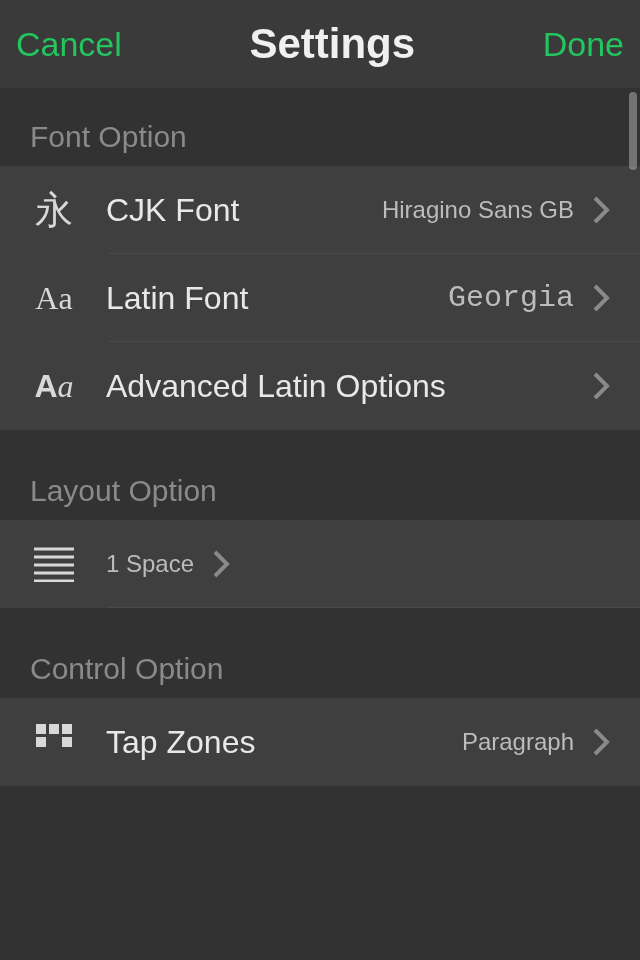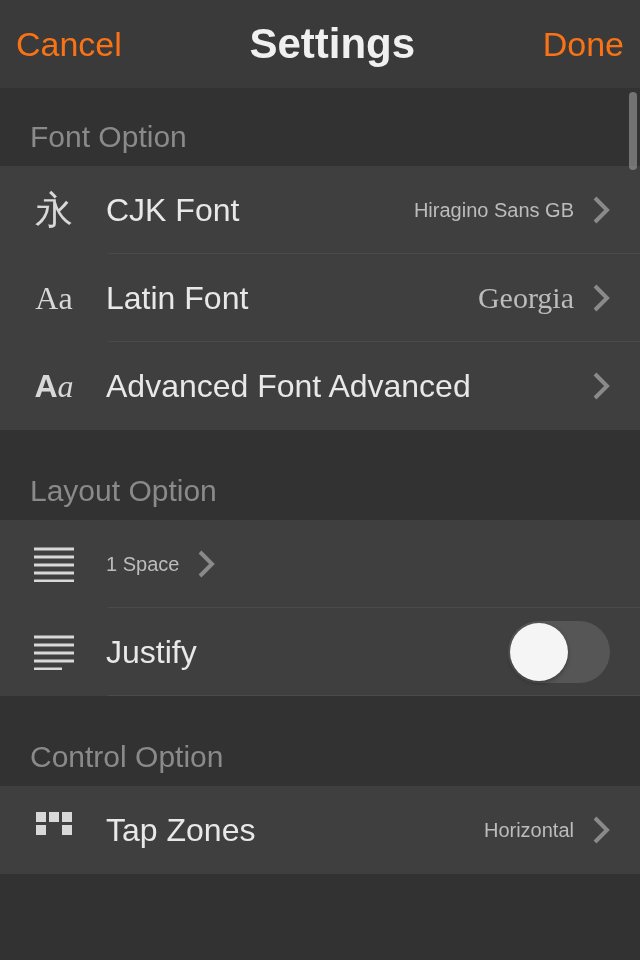--- a/index.html
+++ b/index.html
@@ -20,21 +20,21 @@
       height: 88px;
       display: flex;
       align-items: center;
       justify-content: space-between;
       padding: 0 16px;
       background: #3a3a3a;
     }
     .header-btn {
       font-size: 34px;
       font-weight: 300;
-      color: #f97316;
+      color: #22c55e;
       background: none;
       border: none;
       cursor: pointer;
     }
     .header-title {
       font-size: 42px;
       font-weight: 600;
       color: #f0f0f0;
     }
     .content {
@@ -70,27 +70,27 @@
       color: #d8d8d8;
       flex-shrink: 0;
     }
     .row-label {
       font-size: 32px;
       font-weight: 300;
       color: #e8e8e8;
       flex: 1;
     }
     .row-value {
-      font-size: 20px;
+      font-size: 24px;
       font-weight: 300;
       color: #bcbcbc;
       margin-right: 18px;
     }
     .row-value.georgia {
-      font-family: Liberation Serif, serif;
+      font-family: Liberation Mono, monospace;
       font-size: 30px;
     }
     .chevron {
       width: 18px;
       height: 30px;
       flex-shrink: 0;
     }
     .row-separator {
       position: absolute;
       bottom: 0;
@@ -181,21 +181,21 @@
     <svg class="chevron" viewBox="0 0 18 30">
         <polyline points="3,3 15,15 3,27" fill="none" stroke="#8a8a8a" stroke-width="4"></polyline>
       </svg>
     <div class="row-separator"></div>
   </div>
 
   <div class="row">
     <div class="row-icon">
         <span class="aa-bold-glyph"><b>A</b><span class="italic">a</span></span>
       </div>
-    <div class="row-label">Advanced Font Advanced</div>
+    <div class="row-label">Advanced Latin Options</div>
     <svg class="chevron" viewBox="0 0 18 30">
         <polyline points="3,3 15,15 3,27" fill="none" stroke="#8a8a8a" stroke-width="4"></polyline>
       </svg>
   </div>
 
   <div class="section-header" style="height:90px">Layout Option</div>
 
   <div class="row">
     <div class="row-icon lines-icon">
       <svg width="40" height="36" viewBox="0 0 40 36">
@@ -206,52 +206,36 @@
         <line x1="0" y1="35" x2="40" y2="35" stroke="#d8d8d8" stroke-width="3"></line>
       </svg>
     </div>
     <div class="row-value">1 Space</div>
     <svg class="chevron" viewBox="0 0 18 30">
         <polyline points="3,3 15,15 3,27" fill="none" stroke="#8a8a8a" stroke-width="4"></polyline>
       </svg>
     <div class="row-separator"></div>
   </div>
 
-  <div class="row">
-    <div class="row-icon justify-icon">
-      <svg width="40" height="36" viewBox="0 0 40 36">
-        <line x1="0" y1="3" x2="40" y2="3" stroke="#d8d8d8" stroke-width="3"></line>
-        <line x1="0" y1="11" x2="40" y2="11" stroke="#d8d8d8" stroke-width="3"></line>
-        <line x1="0" y1="19" x2="40" y2="19" stroke="#d8d8d8" stroke-width="3"></line>
-        <line x1="0" y1="27" x2="40" y2="27" stroke="#d8d8d8" stroke-width="3"></line>
-        <line x1="0" y1="35" x2="28" y2="35" stroke="#d8d8d8" stroke-width="3"></line>
-      </svg>
-    </div>
-    <div class="row-label">Justify</div>
-    <div class="toggle">
-      <div class="toggle-knob"></div>
-    </div>
-    <div class="row-separator"></div>
-  </div>
 
 
   <div class="section-header" style="height:90px">Control Option</div>
 
   <div class="row">
     <div class="row-icon grid-icon">
       <svg width="36" height="36" viewBox="0 0 36 36">
         <rect x="0" y="0" width="10" height="10" fill="#d8d8d8"></rect>
         <rect x="13" y="0" width="10" height="10" fill="#d8d8d8"></rect>
         <rect x="26" y="0" width="10" height="10" fill="#d8d8d8"></rect>
         <rect x="0" y="13" width="10" height="10" fill="#d8d8d8"></rect>
         <rect x="26" y="13" width="10" height="10" fill="#d8d8d8"></rect>
       </svg>
     </div>
     <div class="row-label">Tap Zones</div>
-    <div class="row-value">Horizontal</div>
+    <div class="row-value">Paragraph</div>
     <svg class="chevron" viewBox="0 0 18 30">
         <polyline points="3,3 15,15 3,27" fill="none" stroke="#8a8a8a" stroke-width="4"></polyline>
       </svg>
   </div>
 
 </div>
 
 <div class="scrollbar"></div>
 
 </body></html>

